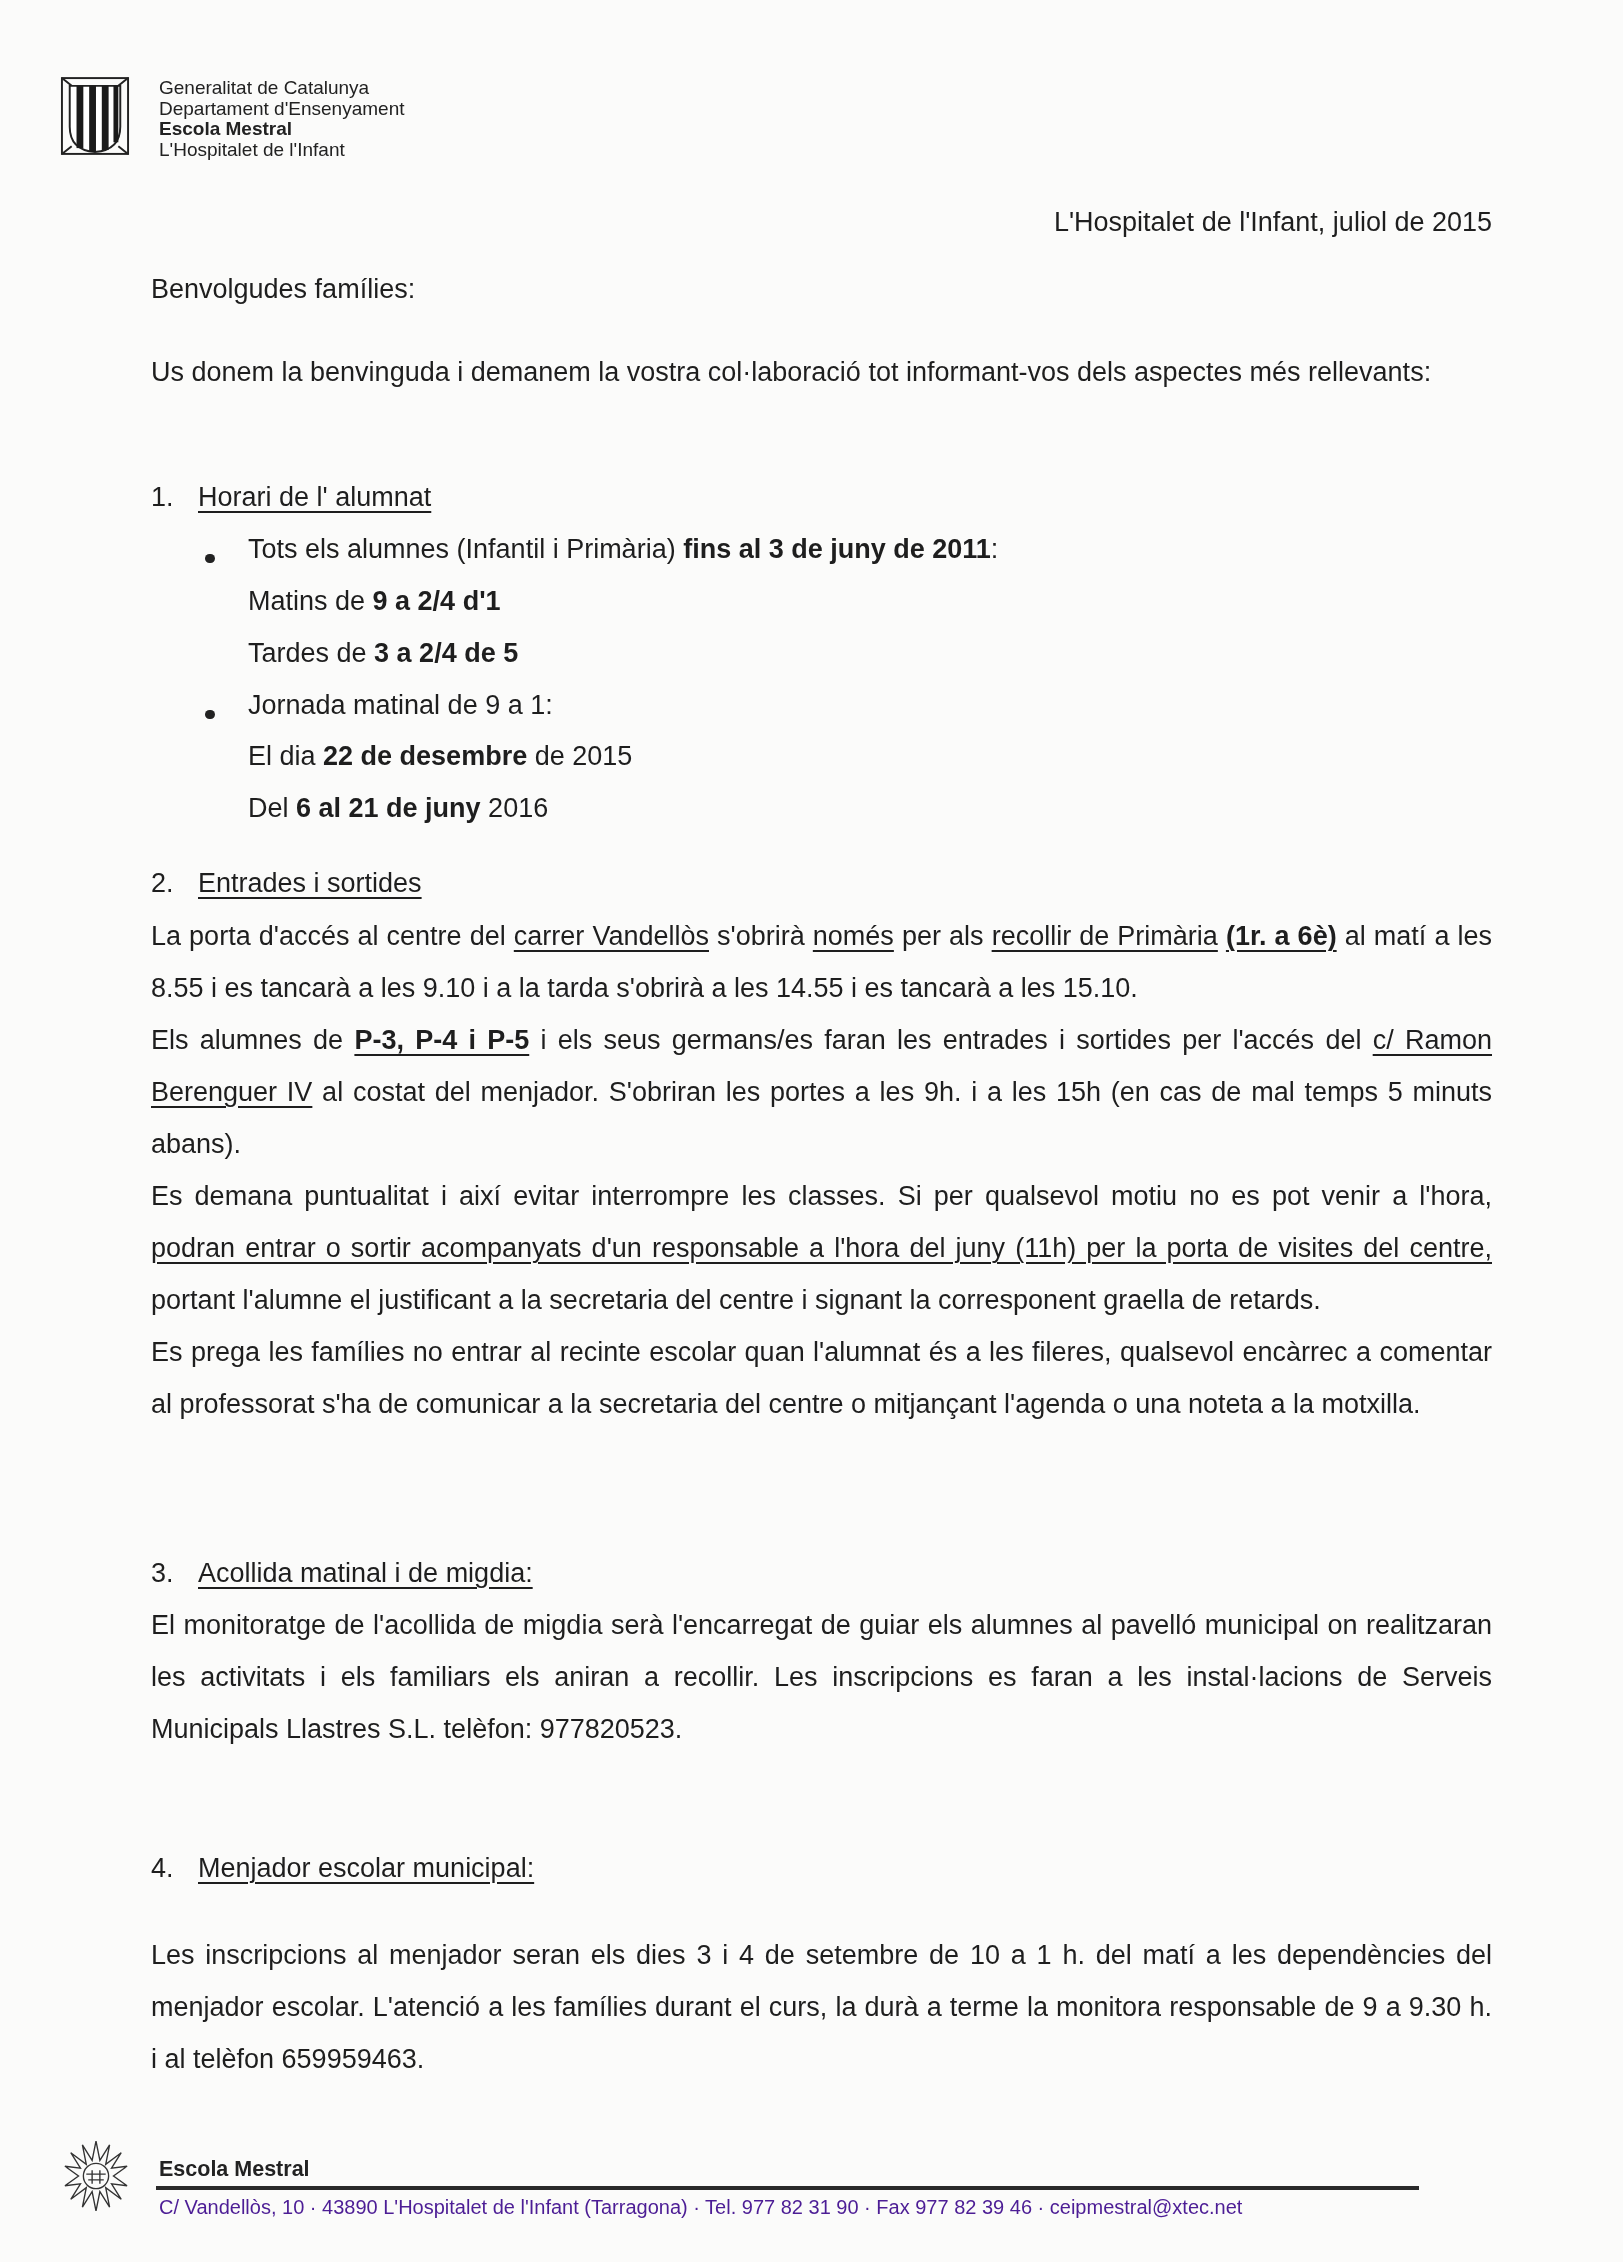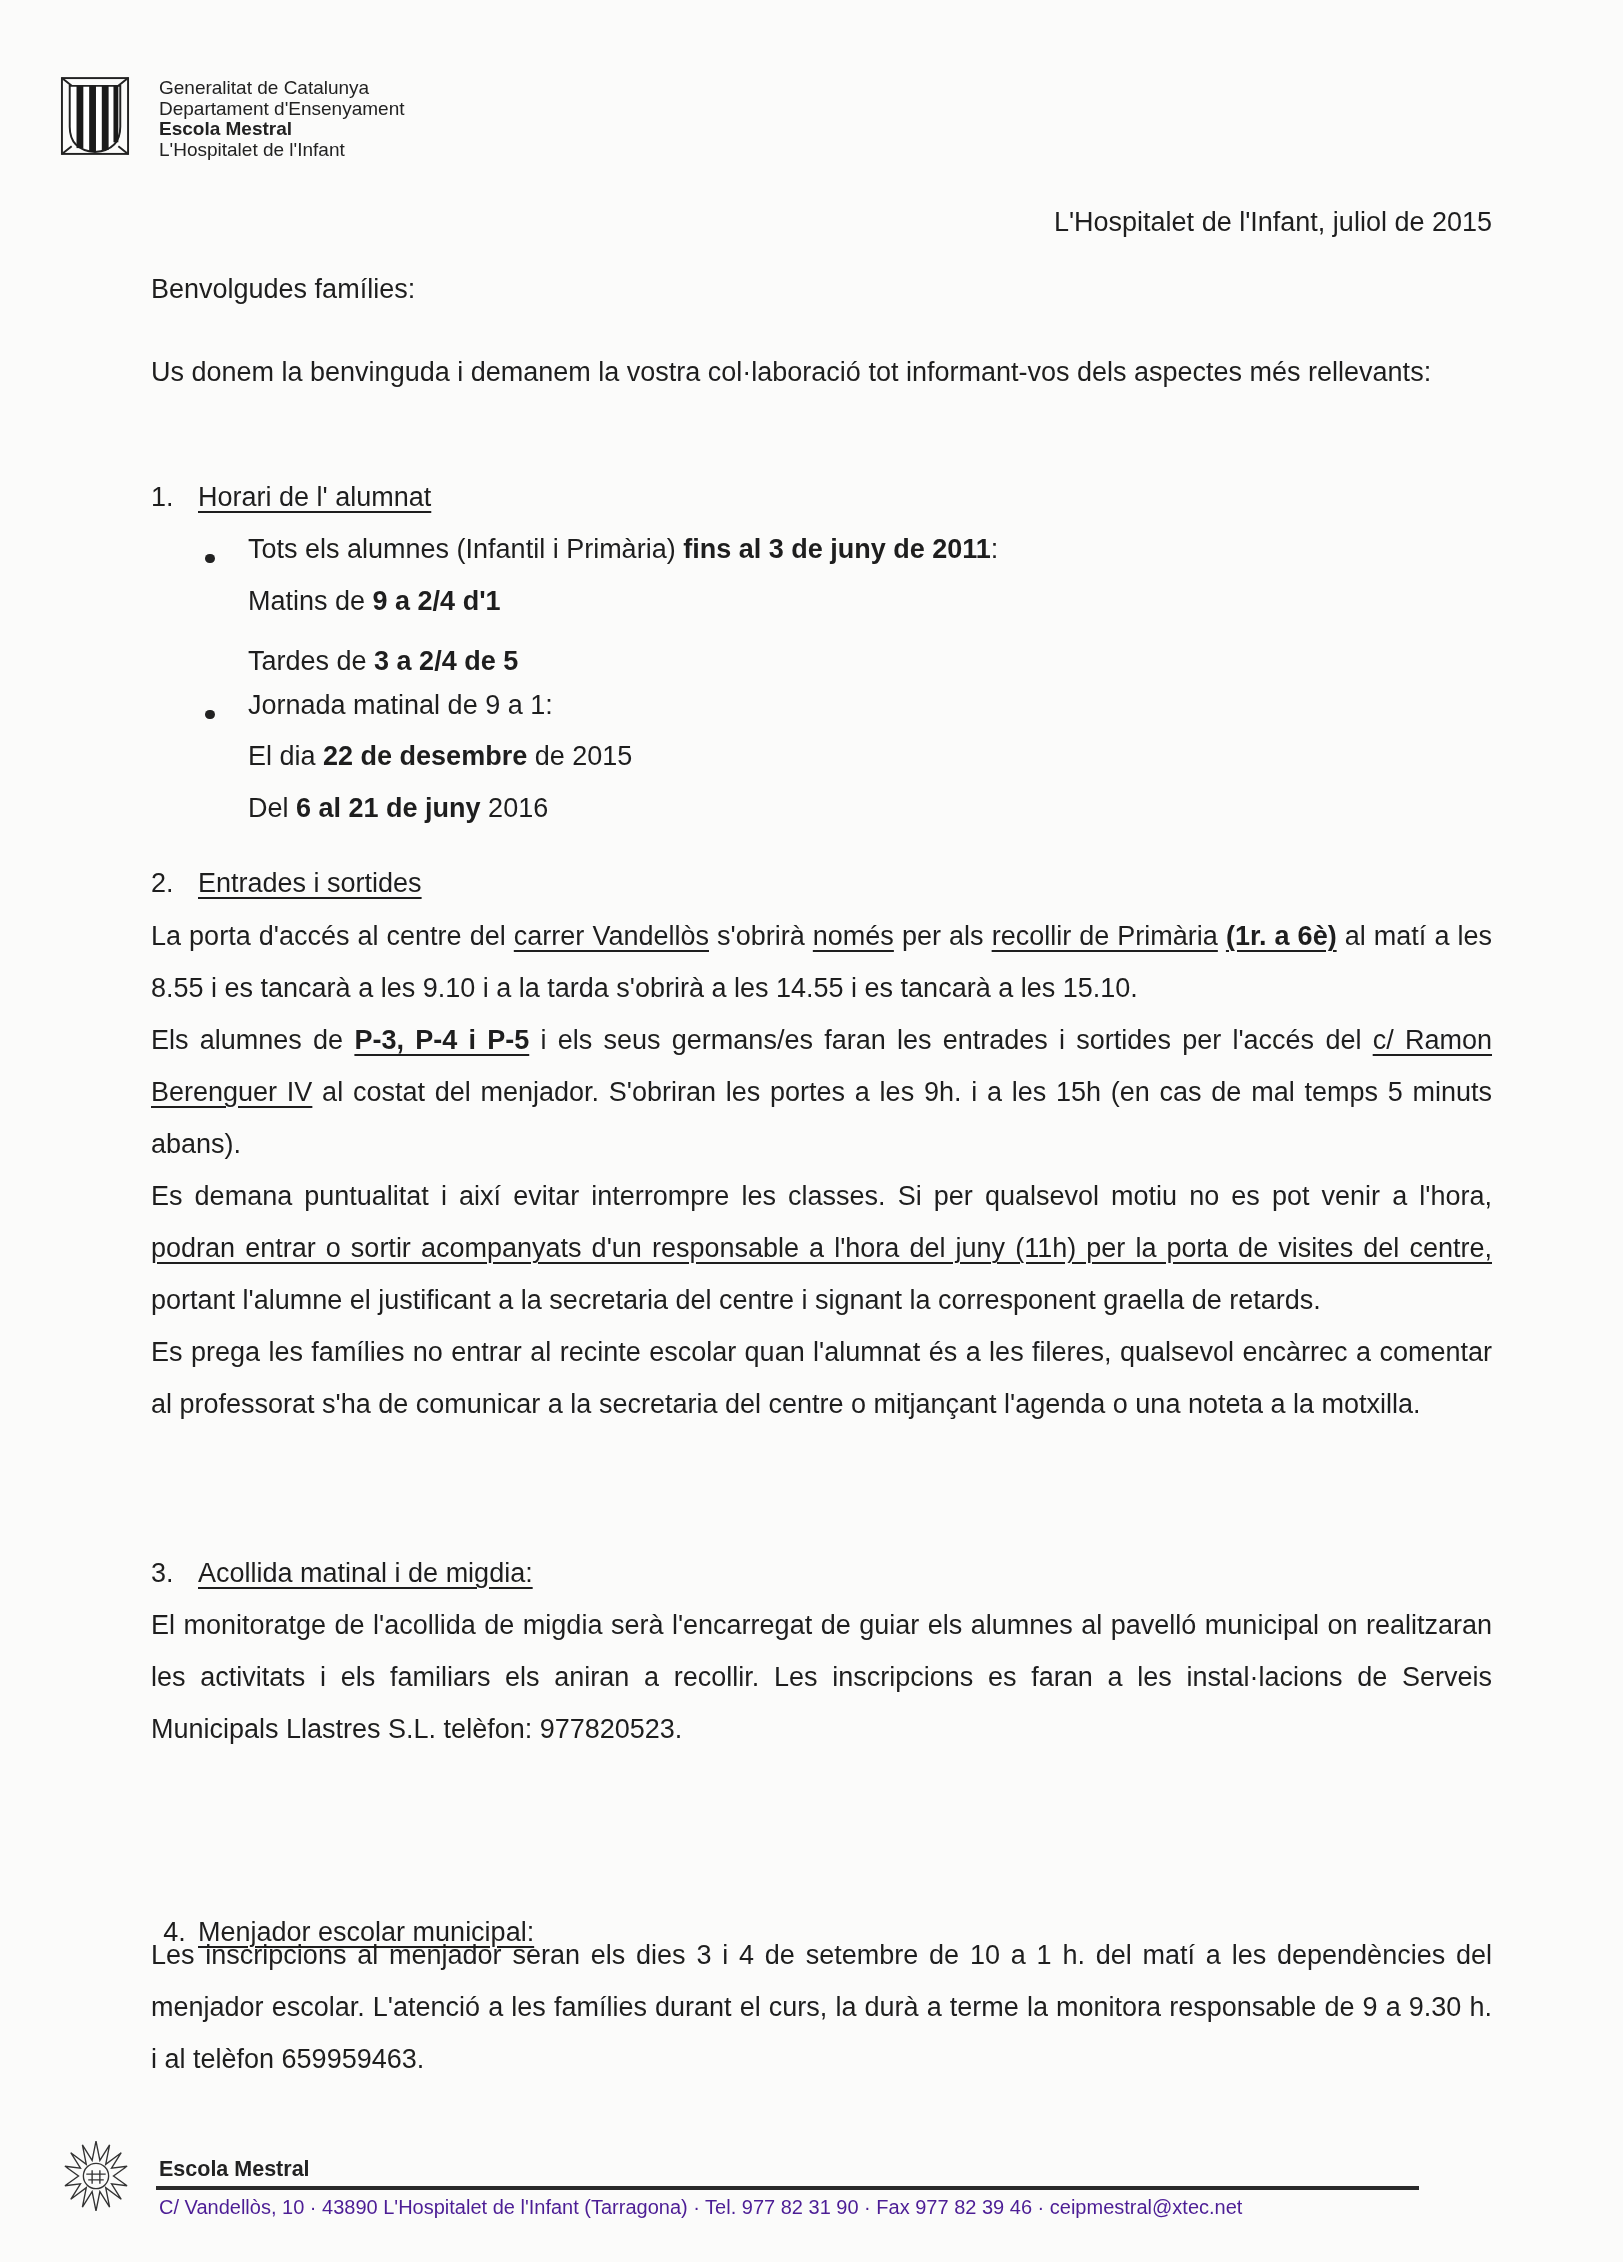--- a/index.html
+++ b/index.html
@@ -63,21 +63,21 @@
 
 <div class="abs sec-title" style="left:151px; top:482px;">
   <span class="num">1.</span><span class="lbl">Horari de l' alumnat</span>
 </div>
 
 <div class="bullet-row" style="top:534px;">
   <span class="dot"></span>
   <span class="txt"><span>Tots els alumnes (Infantil i Primària) </span><b>fins al 3 de juny de 2011</b><span>:</span></span>
 </div>
 <div class="sub-line" style="top:586px;"><span>Matins de </span><b>9 a 2/4 d'1</b></div>
-<div class="sub-line" style="top:638px;margin-top:8px;"><span>Tardes de </span><b>3 a 2/4 de 5</b></div>
+<div class="sub-line" style="top:638px;"><span>Tardes de </span><b>3 a 2/4 de 5</b></div>
 
 <div class="bullet-row" style="top:690px;">
   <span class="dot"></span>
   <span class="txt">Jornada matinal de 9 a 1:</span>
 </div>
 <div class="sub-line" style="top:741px;"><span>El dia </span><b>22 de desembre</b><span> de 2015</span></div>
 <div class="sub-line" style="top:793px;"><span>Del </span><b>6 al 21 de juny</b><span> 2016</span></div>
 
 <div class="abs sec-title" style="left:151px; top:868px;">
   <span class="num">2.</span><span class="lbl">Entrades i sortides</span>
@@ -89,21 +89,21 @@
   <p>Es prega les famílies no entrar al recinte escolar quan l'alumnat és a les fileres, qualsevol encàrrec a comentar al professorat s'ha de comunicar a la secretaria del centre o mitjançant l'agenda o una noteta a la motxilla.</p>
 </div>
 
 <div class="abs sec-title" style="left:151px; top:1558px;">
   <span class="num">3.</span><span class="lbl">Acollida matinal i de migdia:</span>
 </div>
 <div class="abs para" style="top:1599px;">
   <p>El monitoratge de l'acollida de migdia serà l'encarregat de guiar els alumnes al pavelló municipal on realitzaran les activitats i els familiars els aniran a recollir. Les inscripcions es faran a les instal·lacions de Serveis Municipals Llastres S.L. telèfon: 977820523.</p>
 </div>
 
-<div class="abs sec-title" style="left:151px; top:1917px;text-align:center;">
+<div class="abs sec-title" style="left:151px; top:1853px;">
   <span class="num">4.</span><span class="lbl">Menjador escolar municipal:</span>
 </div>
 <div class="abs para" style="top:1929px;">
   <p>Les inscripcions al menjador seran els dies 3 i 4 de setembre de 10 a 1 h. del matí a les dependències del menjador escolar. L'atenció a les famílies durant el curs, la durà a terme la monitora responsable de 9 a 9.30 h. i al telèfon 659959463.</p>
 </div>
 
 <div class="abs foot-logo">
   <svg width="66" height="74" viewBox="0 0 68 76">
     <g fill="none" stroke="#333" stroke-width="1.4">
       <polygon points="34,2 38,22 48,6 44,26 60,14 50,30 66,28 52,38 66,48 50,46 60,62 44,50 48,70 38,54 34,74 30,54 20,70 24,50 8,62 18,46 2,48 16,38 2,28 18,30 8,14 24,26 20,6 30,22"></polygon>

